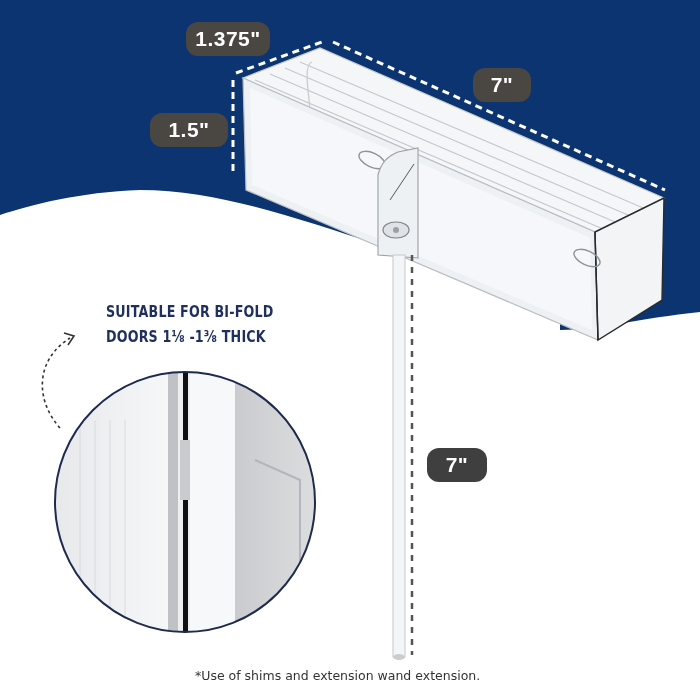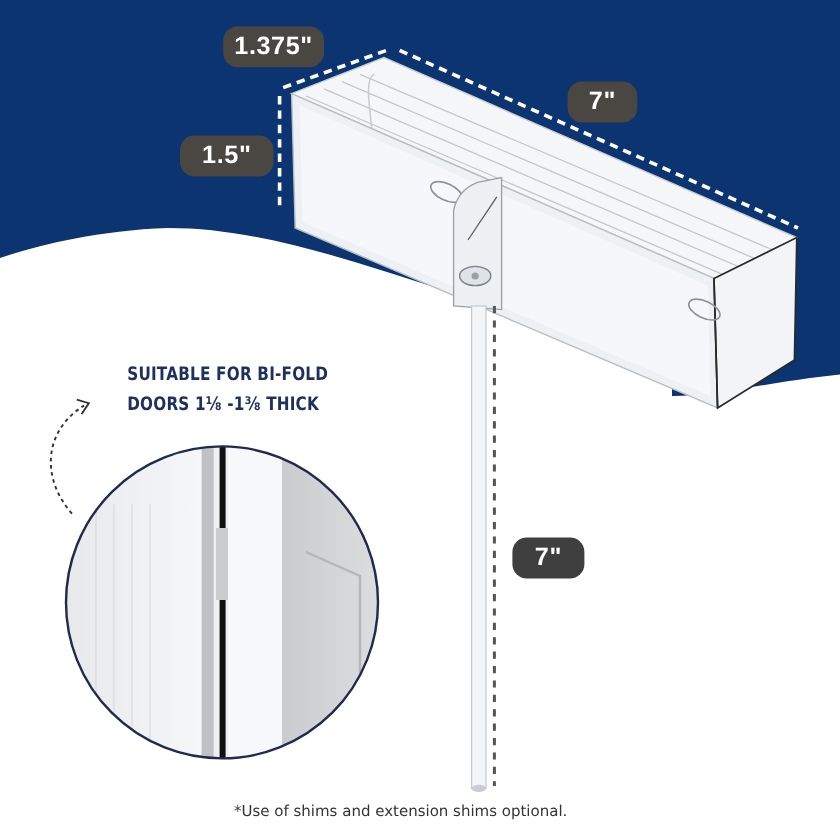--- a/index.html
+++ b/index.html
@@ -103,14 +103,14 @@
   <div class="pill pill-depth">1.375"</div>
   <div class="pill pill-height">1.5"</div>
   <div class="pill pill-length">7"</div>
   <div class="pill pill-wand">7"</div>
 
   <div class="callout">
     <div>SUITABLE FOR BI-FOLD</div>
     <div>DOORS 1⅛ -1⅜ THICK</div>
   </div>
 
-  <div class="footnote">*Use of shims and extension shims optional.</div>
+  <div class="footnote">*Use of shims and extension wand extension.</div>
 </div>
 
 </body></html>

